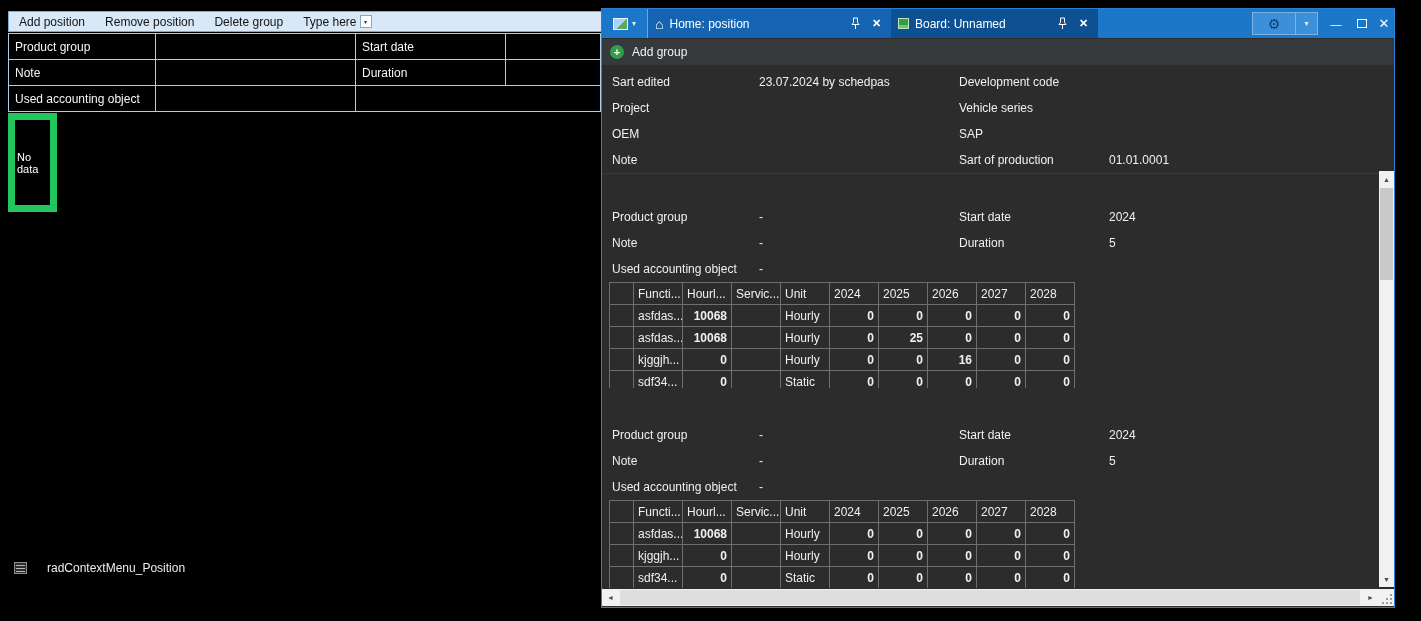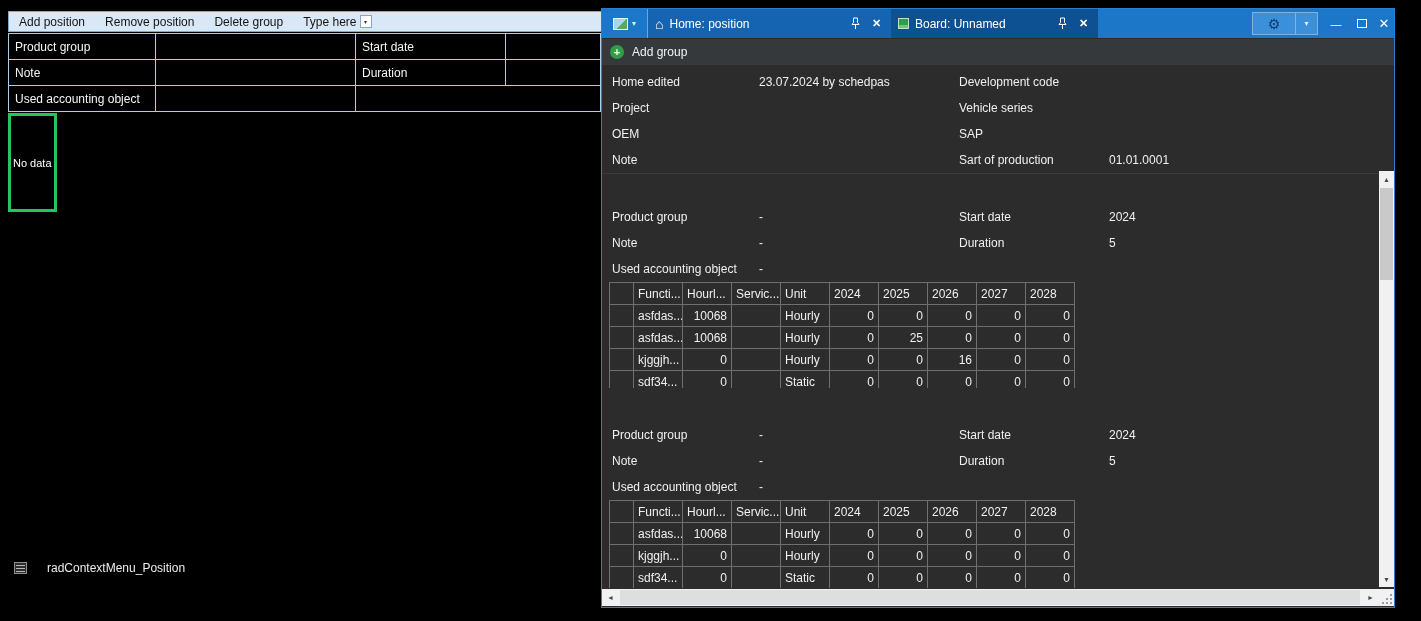--- a/index.html
+++ b/index.html
@@ -20,21 +20,21 @@
     display:flex;align-items:center;justify-content:center;font-size:6px;color:#333;margin-left:3px;}
 
   #dz-form{left:8px;top:33px;width:593px;height:79px;border:1px solid #a9cfee;box-sizing:border-box;background:#000;}
   .dz-row{display:flex;height:26px;box-sizing:border-box;border-bottom:1px solid #a9cfee;}
   .dz-row:last-child{border-bottom:none;height:25px;}
   .dz-cell{box-sizing:border-box;border-right:1px solid #a9cfee;display:flex;align-items:center;
     padding-left:6px;color:#f5f5f5;font-size:12px;white-space:nowrap;overflow:hidden;}
   .dz-cell.last{border-right:none;}
   .w1{width:147px;} .w2{width:200px;} .w3{width:150px;} .w4{width:94px;} .w5{width:244px;}
 
-  #dz-nodata{left:8px;top:113px;width:49px;height:99px;border:3px solid #22c55e;box-sizing:border-box;
+  #dz-nodata{left:8px;top:113px;width:49px;height:99px;border:7px solid #22c55e;box-sizing:border-box;
     color:#fff;font-size:11px;display:flex;align-items:center;padding-left:2px;background:#000;}
 
   #dz-ctx{left:14px;top:561px;display:flex;align-items:center;gap:20px;color:#ededed;font-size:12px;}
   .ctx-icon{width:13px;height:12px;border:1px solid #8f8f8f;background:#2e2e2e;box-sizing:border-box;position:relative;}
   .ctx-icon::before{content:"";position:absolute;left:1px;right:1px;top:2px;height:7px;
     background:repeating-linear-gradient(to bottom,#b5b5b5 0 1px,transparent 1px 3px);}
 
   
   #win{left:601px;top:8px;width:794px;height:600px;background:#2c2c2c;
     border:1px solid #2b7fd0;box-sizing:border-box;}
@@ -76,21 +76,21 @@
   .f{position:absolute;top:50%;transform:translateY(-50%);font-size:12px;color:#f0f0f0;white-space:nowrap;}
   .l1{left:10px;} .v1{left:157px;} .l2{left:357px;} .v2{left:507px;}
 
   #groups{position:absolute;left:0;top:164px;width:777px;height:414px;overflow:hidden;border-top:1px solid #3a3a3a;}
   .tbl-wrap{position:absolute;left:7px;overflow:hidden;}
 
   table.grid{border-collapse:collapse;table-layout:fixed;width:465px;background:#2c2c2c;}
   .grid th,.grid td{border:1px solid #6f6f6f;height:22px;font-size:12px;color:#f0f0f0;
     padding:0 4px;overflow:hidden;white-space:nowrap;box-sizing:border-box;}
   .grid th{font-weight:normal;text-align:left;}
-  .grid td.num{text-align:right;}
+  .grid td.num{text-align:right;font-weight:bold;}
   .grid td.txt{text-align:left;}
   .grid .rowsel{padding:0;}
 
   
   #vscroll{position:absolute;left:777px;top:162px;width:15px;height:416px;background:#f1f1f1;}
   #hscroll{position:absolute;left:0;top:580px;width:777px;height:17px;background:#f1f1f1;}
   #sb-corner{position:absolute;left:777px;top:580px;width:15px;height:17px;background:#f1f1f1;
     display:flex;align-items:flex-end;justify-content:flex-end;}
   .sb-arrow{position:absolute;display:flex;align-items:center;justify-content:center;
     font-size:7px;color:#4a4a4a;cursor:pointer;}
@@ -188,21 +188,21 @@
       <span>✕</span>
     </div>
   </div>
 
   <div id="addgroup">
     <span class="plus-ico">+</span>
     <span class="lbl">Add group</span>
   </div>
 
   <div class="info-row" style="top:60px">
-    <span class="f l1">Home edited</span>
+    <span class="f l1">Sart edited</span>
     <span class="f v1">23.07.2024 by schedpas</span>
     <span class="f l2">Development code</span>
     <span class="f v2"></span>
   </div>
   <div class="info-row" style="top:112px">
     <span class="f l1">OEM</span>
     <span class="f v1"></span>
     <span class="f l2">SAP</span>
     <span class="f v2"></span>
   </div>

